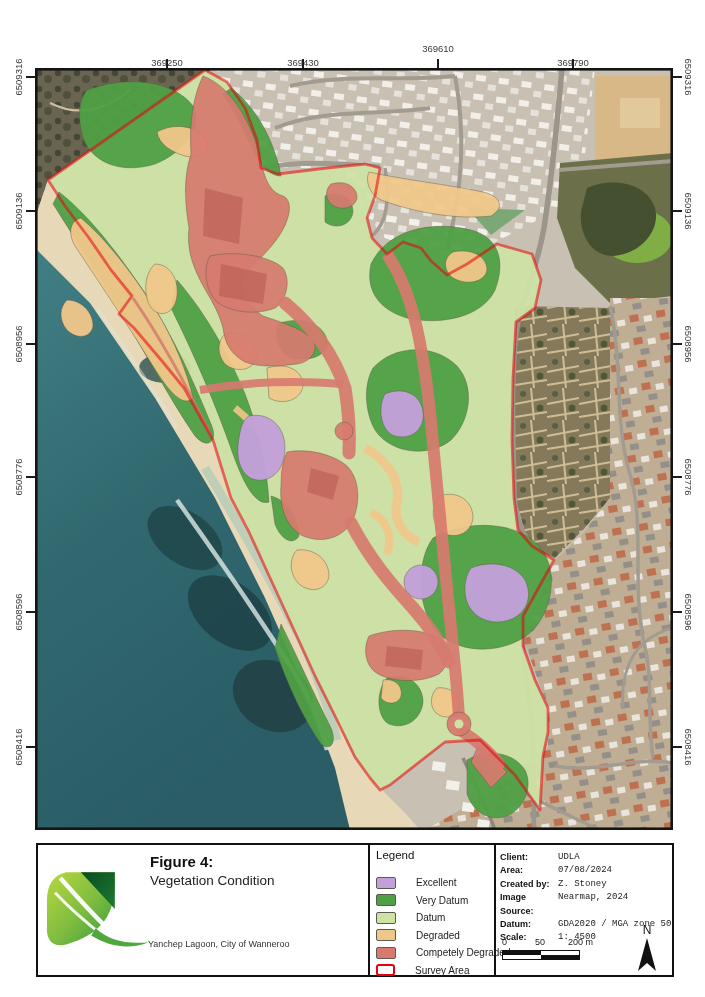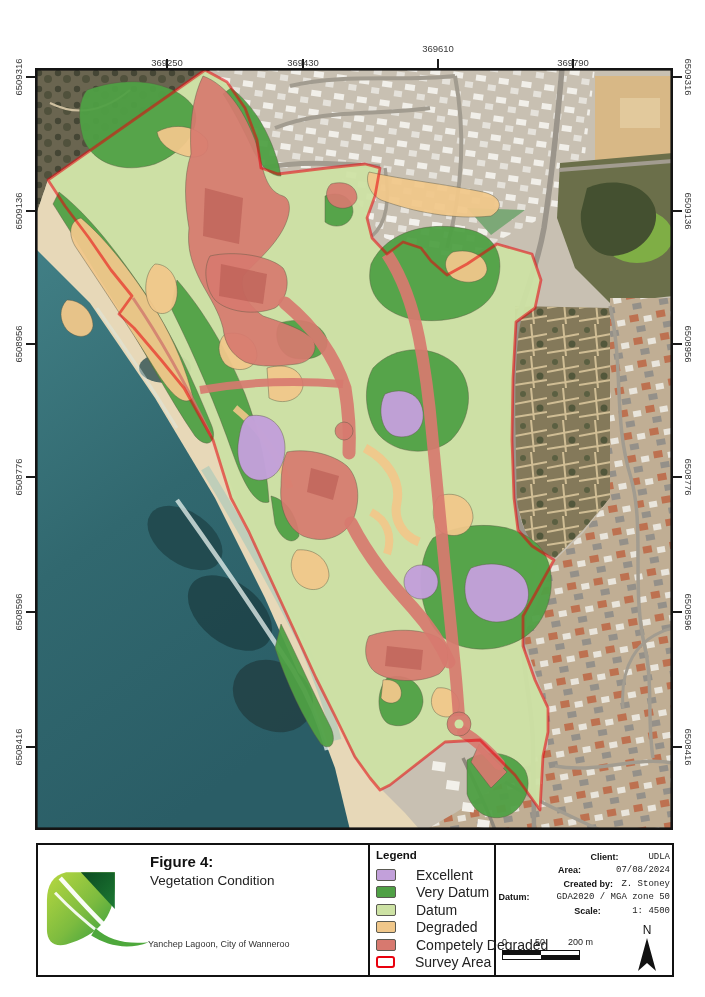--- a/index.html
+++ b/index.html
@@ -18,28 +18,28 @@
   
   #titleblock{position:absolute;left:36px;top:843px;width:634px;height:130px;
               border:2.4px solid #111;background:#fff;}
   .vdiv{position:absolute;top:0;bottom:0;width:1.5px;background:#111;}
   #logo{position:absolute;left:6px;top:5px;width:118px;height:118px;}
   .figlabel{position:absolute;left:112px;top:8px;font-size:15px;font-weight:bold;color:#111;}
   .figtitle{position:absolute;left:112px;top:28px;font-size:13.5px;color:#222;}
   .figfooter{position:absolute;left:110px;top:94px;font-size:9px;color:#333;}
   
   #legend{position:absolute;left:338px;top:4px;width:156px;}
-  .leg-title{font-size:11.5px;font-weight:bold;color:#111;margin:0 0 5px 0;}
+  .leg-title{font-size:11.5px;font-weight:normal;color:#111;margin:0 0 13px 0;}
   .leg-row{display:flex;align-items:center;height:17.5px;}
   .swatch{width:18px;height:10px;border:1.2px solid #5a5a52;border-radius:2px;margin-right:8px;flex:0 0 auto;}
   .swatch.outline{background:#fff;border:2.6px solid #e8000d;border-radius:3px;height:8px;width:15px;}
-  .leg-label{font-size:14px;color:#222;white-space:nowrap;padding-left:12px;}
+  .leg-label{font-size:10px;color:#222;white-space:nowrap;padding-left:12px;}
   
   #meta{position:absolute;left:462px;top:6px;width:170px;}
-  .meta-row{display:flex;font-size:9px;line-height:13.4px;justify-content:flex-end;}
+  .meta-row{display:flex;font-size:9px;line-height:13.4px;}
   .meta-label{width:58px;font-weight:bold;color:#111;flex:0 0 auto;}
   .meta-value{color:#222;white-space:nowrap;font-family:Liberation Mono, monospace;}
   
   #scalebar{position:absolute;left:464px;top:92px;width:120px;}
   .sb-labels{position:relative;height:11px;font-size:9px;color:#222;}
   .sb-labels span{position:absolute;top:0;}
   .sb-bar{position:relative;width:76px;height:8px;border:1.3px solid #111;margin-top:2px;}
   .sb-cell{position:absolute;}
   
   #north{position:absolute;left:594px;top:78px;width:30px;text-align:center;}
@@ -310,20 +310,24 @@
     </div>
     <div class="meta-row">
       <span class="meta-label">Area:</span>
       <span class="meta-value">07/08/2024</span>
     </div>
     <div class="meta-row">
       <span class="meta-label">Created by:</span>
       <span class="meta-value">Z. Stoney</span>
     </div>
     <div class="meta-row">
+      <span class="meta-label">Image Source:</span>
+      <span class="meta-value">Nearmap, 2024</span>
+    </div>
+    <div class="meta-row">
       <span class="meta-label">Datum:</span>
       <span class="meta-value">GDA2020 / MGA zone 50</span>
     </div>
     <div class="meta-row">
       <span class="meta-label">Scale:</span>
       <span class="meta-value">1: 4500</span>
     </div>
   </div>
 
   <div id="scalebar">

